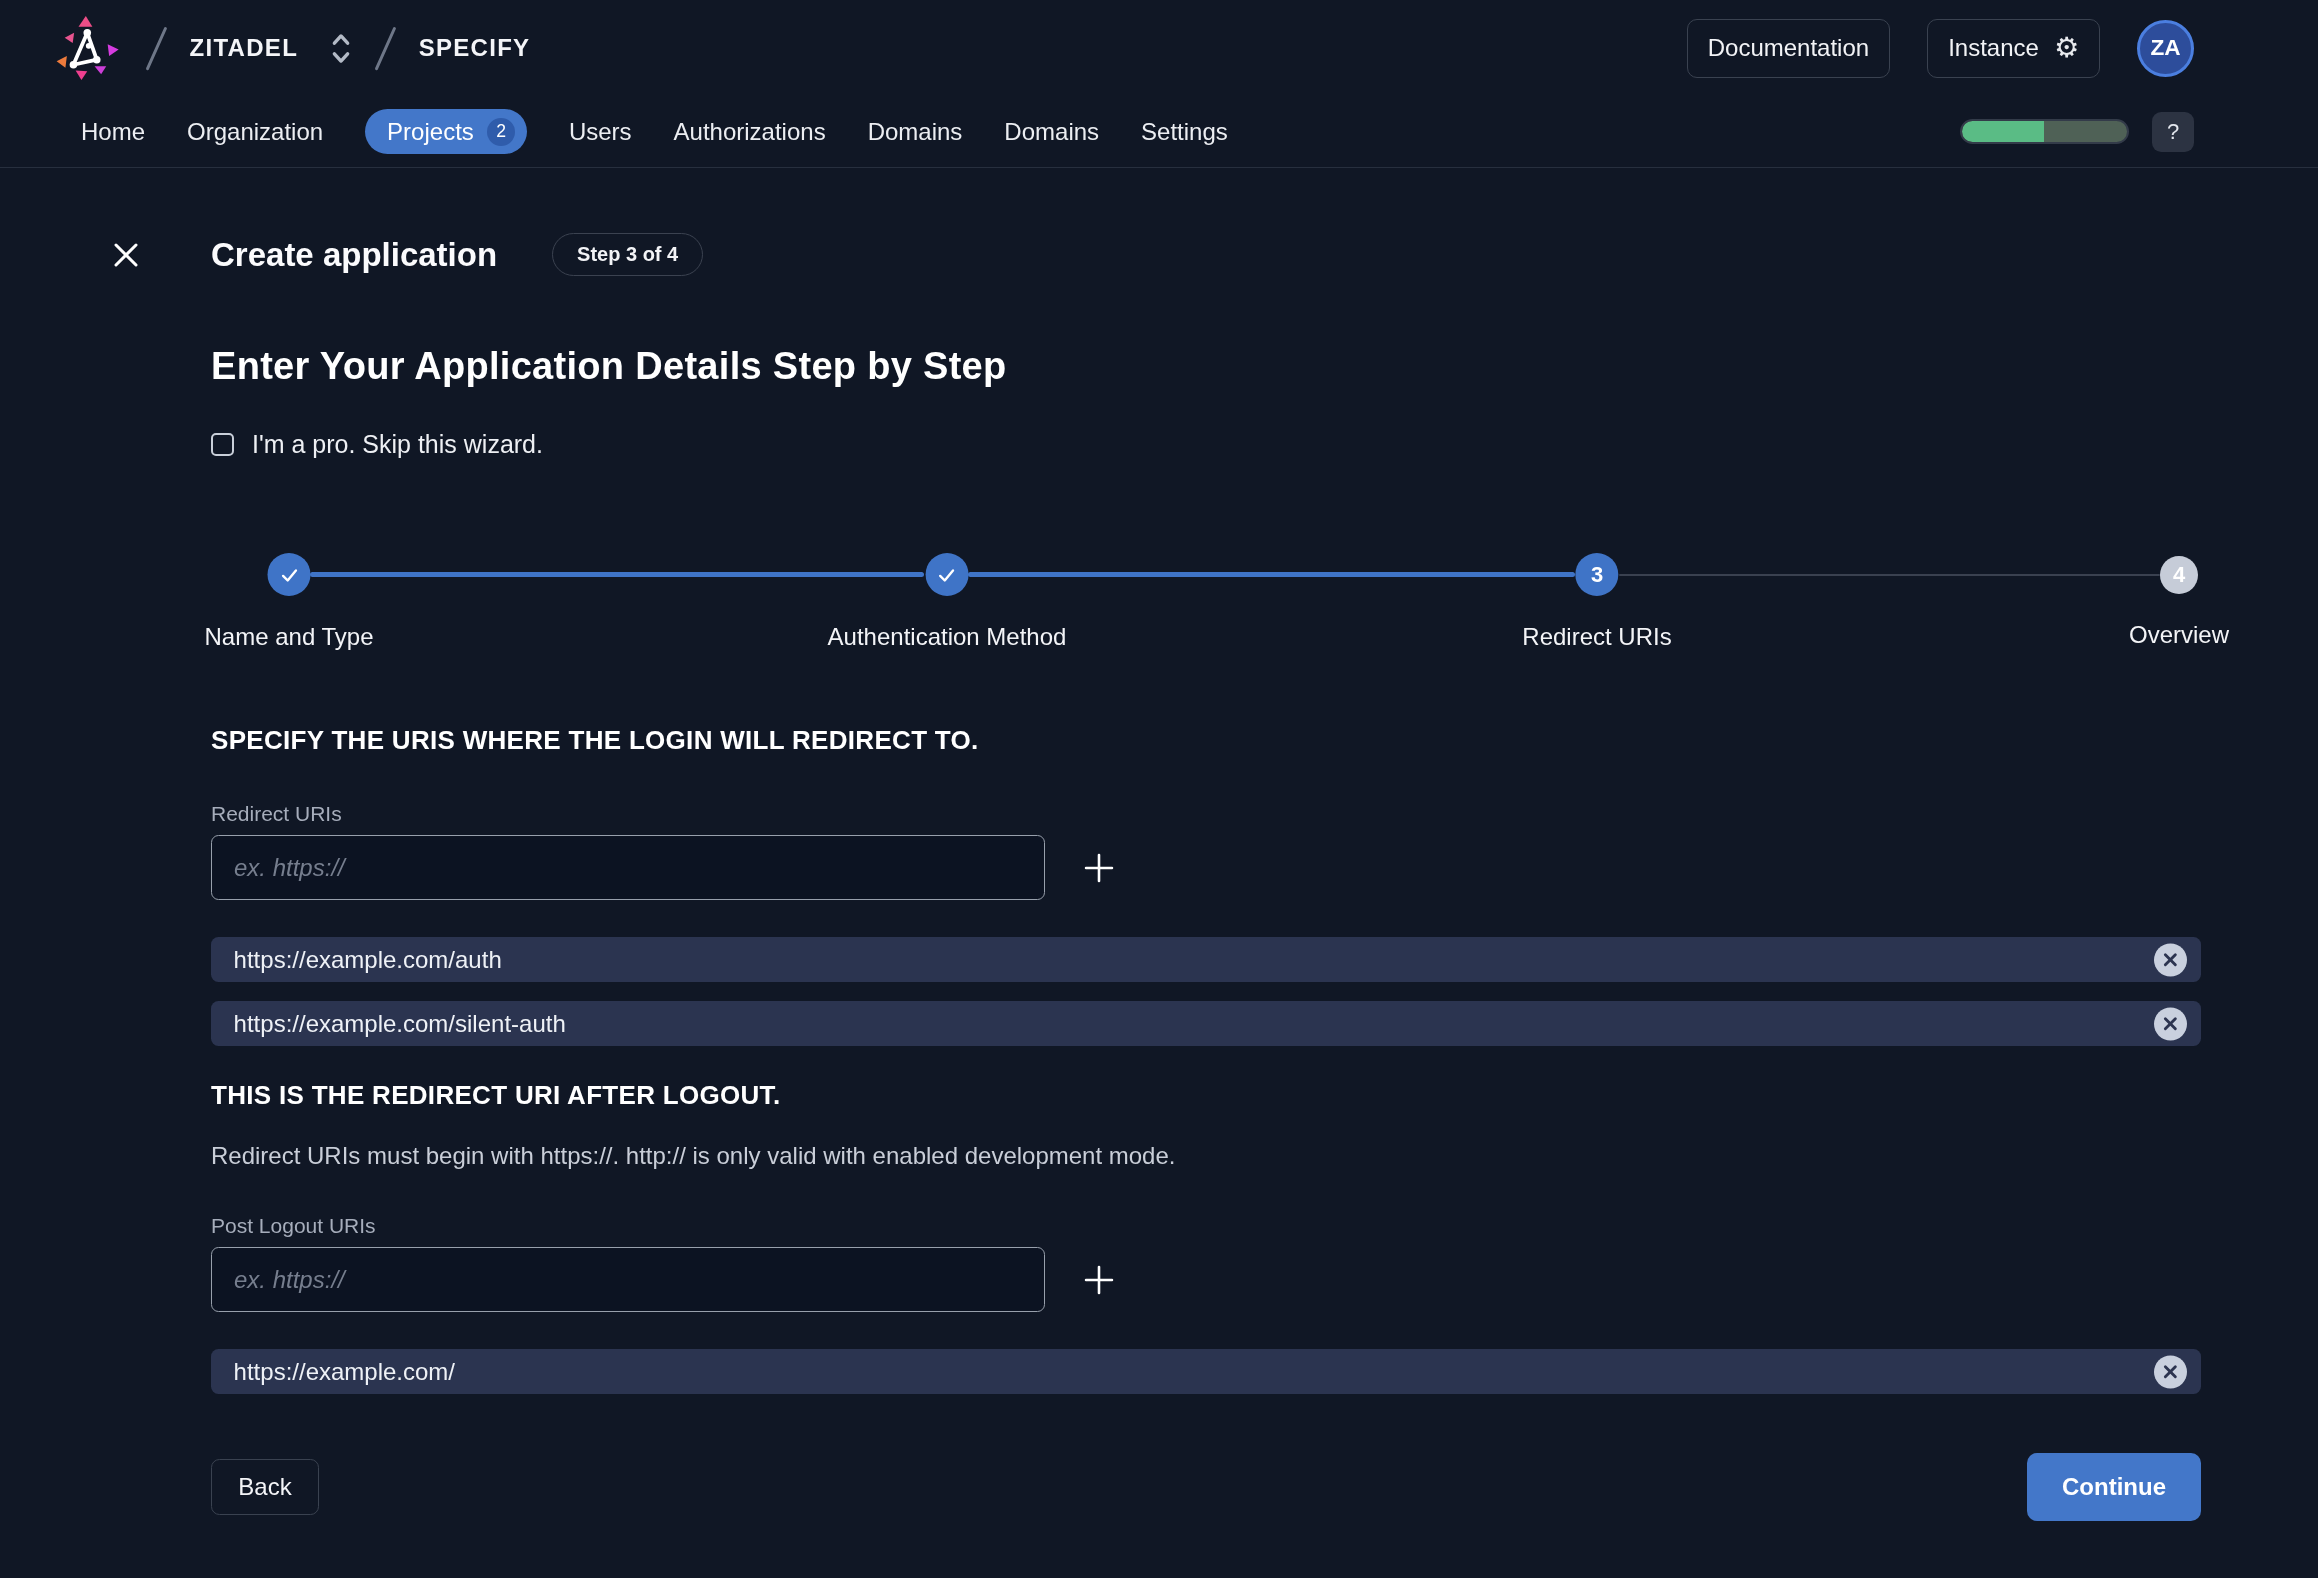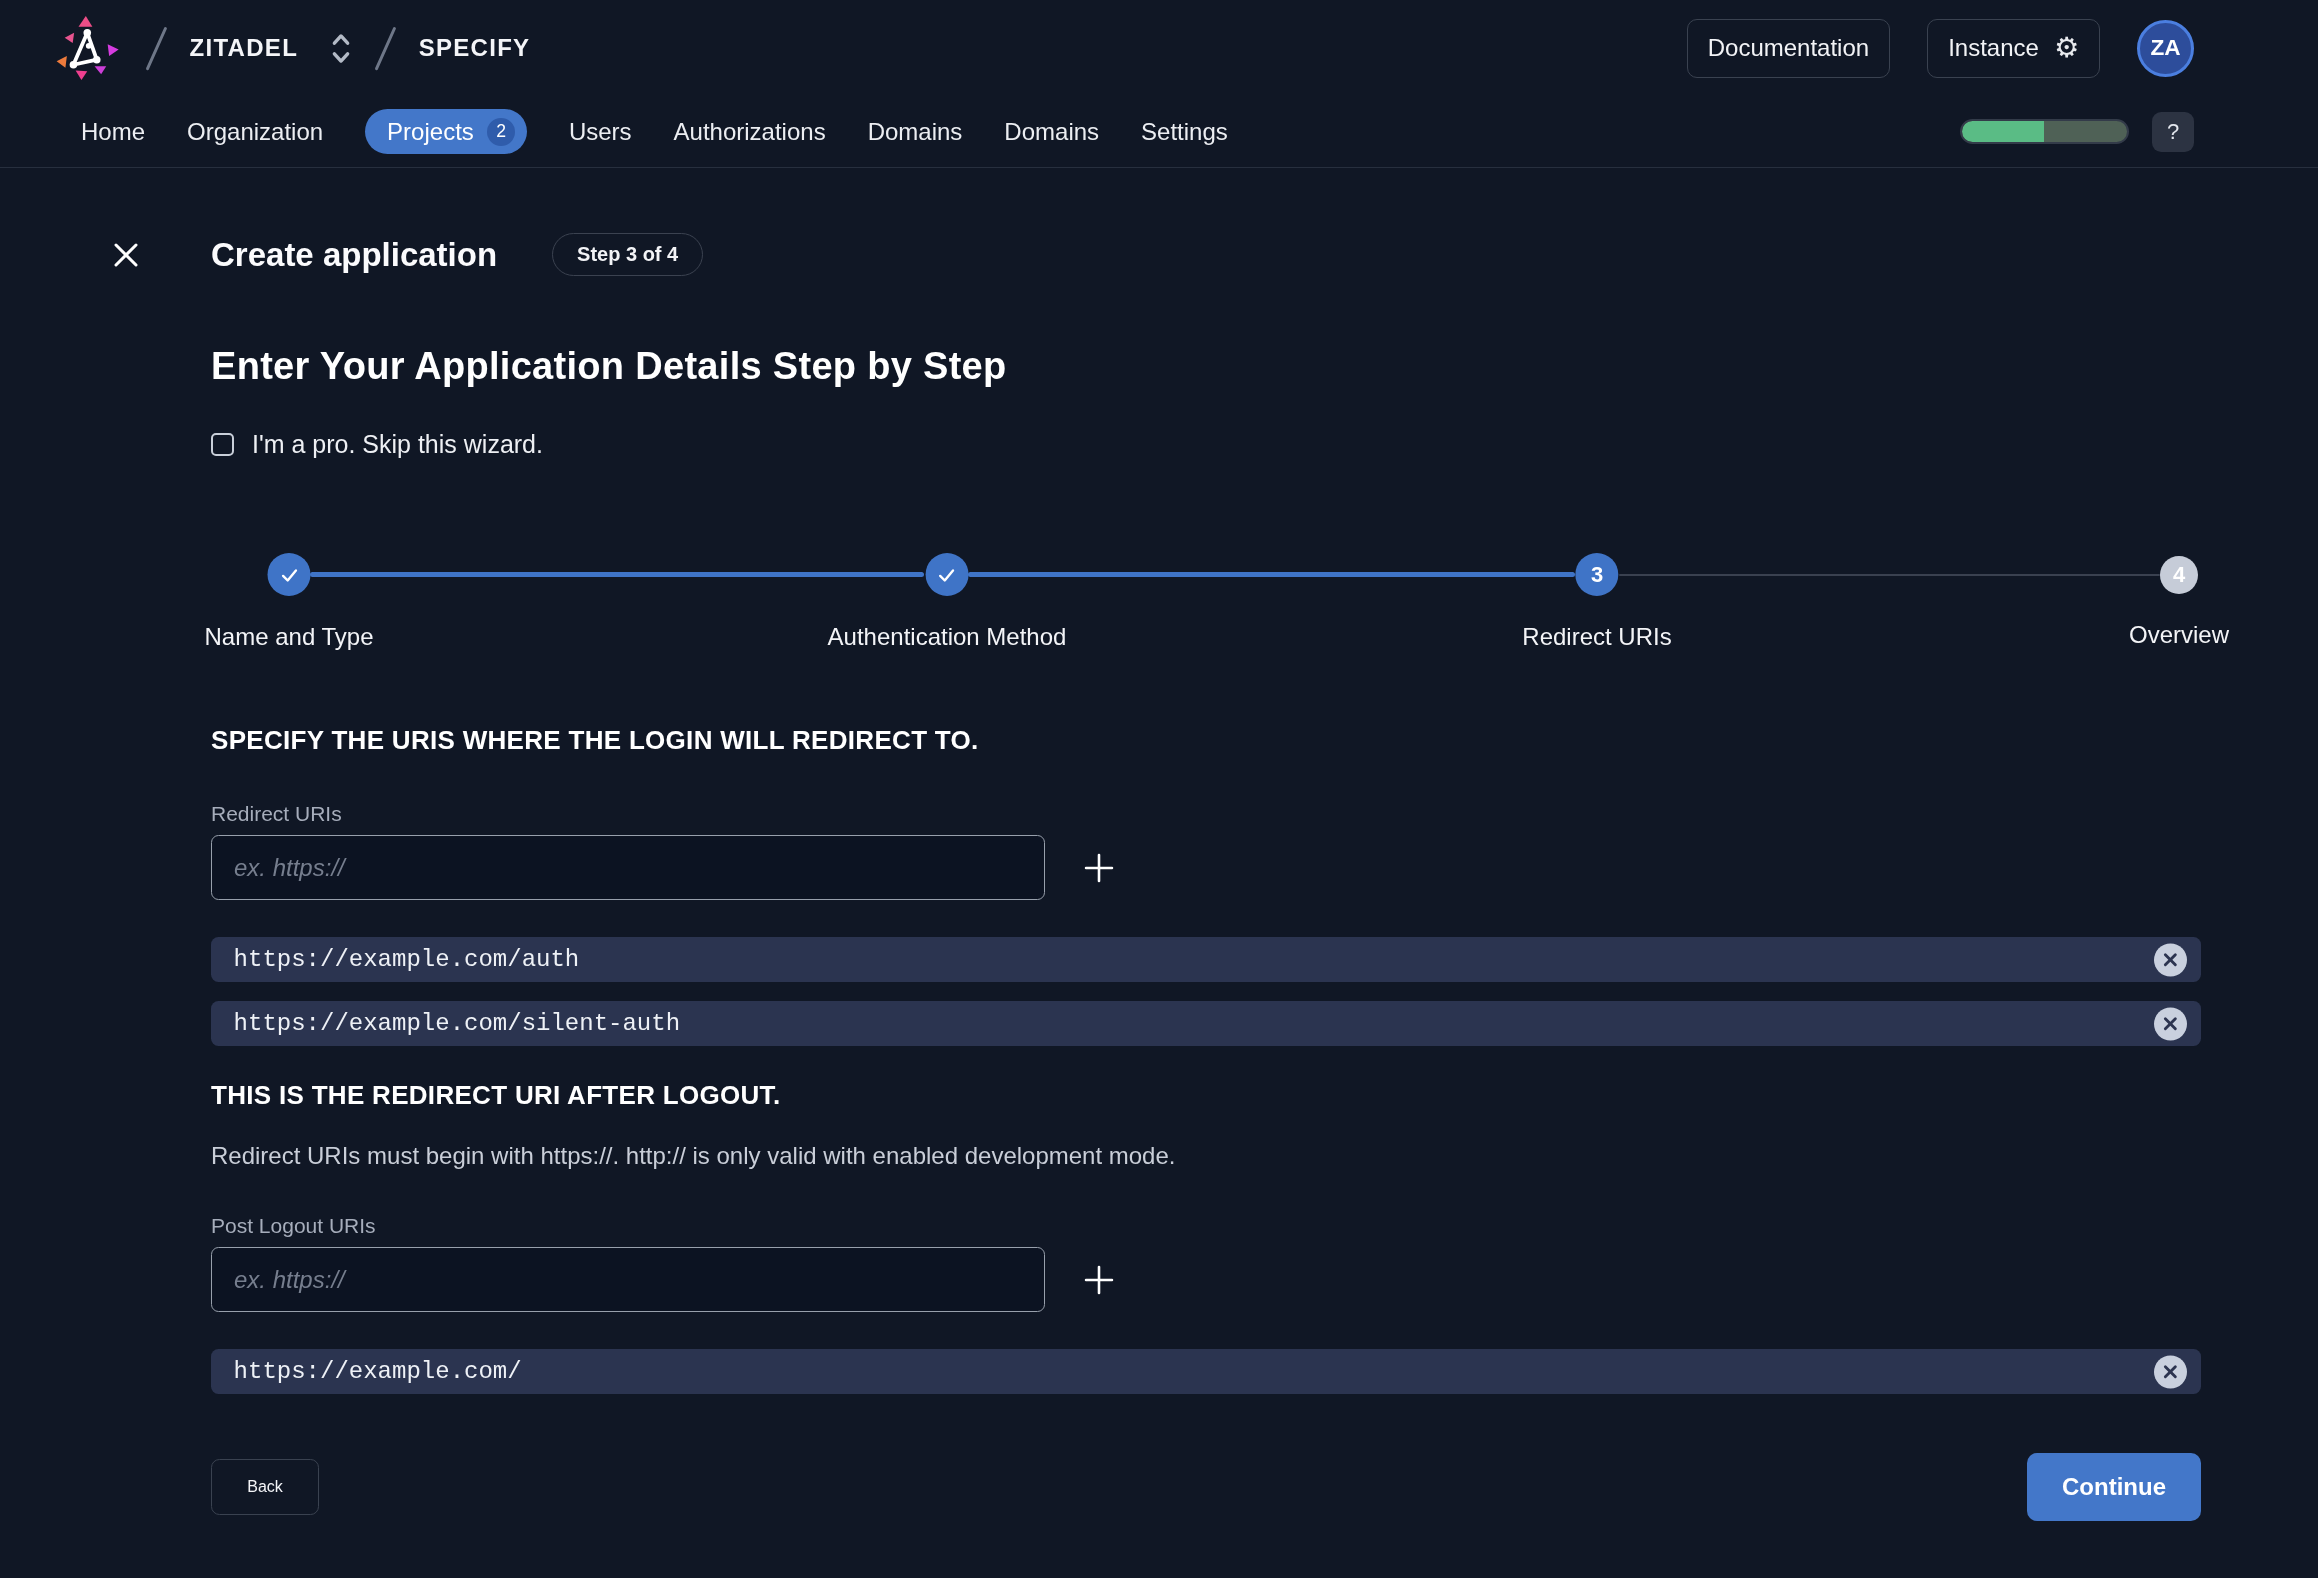--- a/index.html
+++ b/index.html
@@ -98,32 +98,32 @@
   }
   .uri-input::placeholder{ color:#767e8e; font-style:italic; }
   .plus-btn{ background:none; border:none; margin-left:35px; cursor:pointer; padding:0; display:flex; }
 
   .chip{
     position:relative; width:100%; height:45px; background:#2b3450; border-radius:7.5px;
     display:flex; align-items:center; padding:0 59px 0 22.6px;
   }
   .chip-1{ margin-top:37px; }
   .chip-gap{ margin-top:19px; }
-  .chip-text{ font-family:Liberation Mono, monospace; font-size:24px; color:#eef1f6; }
+  .chip-text{ font-family:Liberation Sans, sans-serif; font-size:24px; color:#eef1f6; }
   .chip-delete{
     position:absolute; right:14px; top:50%; transform:translateY(-50%);
     width:33px; height:33px; border-radius:50%; background:#c9d0de; border:none;
     display:flex; align-items:center; justify-content:center; cursor:pointer; padding:0;
   }
 
   
   .actions-row{ margin-top:59px; display:flex; align-items:center; justify-content:space-between; }
   .back-btn{
     min-width:108px; height:56px; background:transparent; border:1.7px solid #3a4250; border-radius:8.4px;
-    color:#f4f5f8; font-size:16px; font-weight:500; font-family:inherit; cursor:pointer; padding:0 25px;
+    color:#f4f5f8; font-size:24px; font-weight:500; font-family:inherit; cursor:pointer; padding:0 25px;
   }
   .continue-btn{
     height:68px; padding:0 35px; background:#4377c9; border:none; border-radius:10px;
     color:#ffffff; font-size:24px; font-weight:600; font-family:inherit; cursor:pointer;
   }
 </style>
 </head>
 <body>
 
 <header class="topbar">

